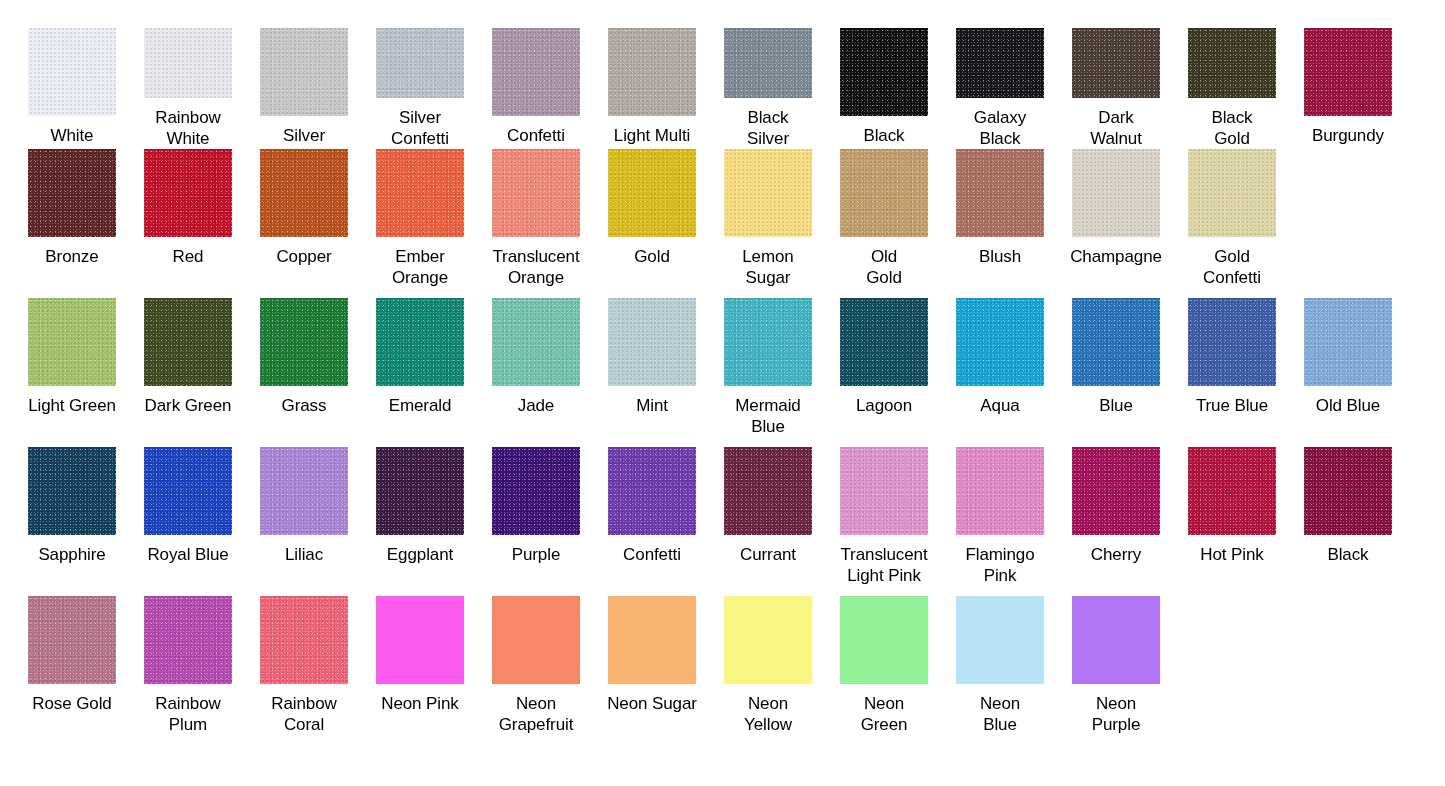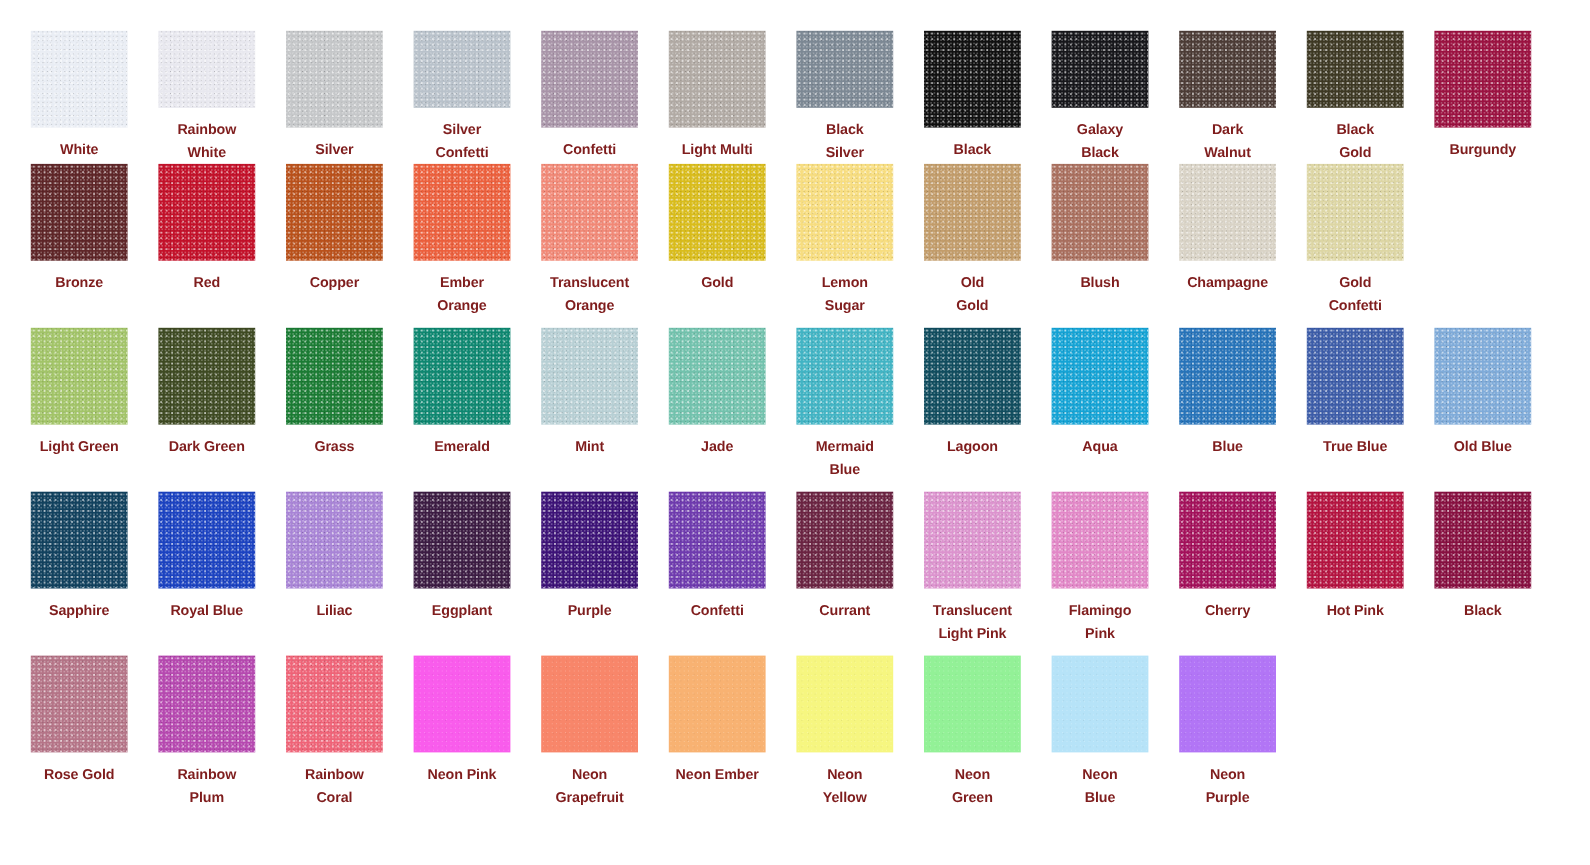--- a/index.html
+++ b/index.html
@@ -61,24 +61,24 @@
   }
   .swatch.flat::after {
     background-image:
       radial-gradient(rgba(255,255,255,0.30) 0.5px, transparent 0.7px),
       radial-gradient(rgba(0,0,0,0.07) 0.5px, transparent 0.7px);
     background-size: 4px 4px, 6px 6px;
     background-position: 0 0, 2px 2px;
   }
   .label {
     margin-top: 9px;
-    font-size: 13px;
-    font-weight: bold;
+    font-size: 17px;
+    font-weight: normal;
     line-height: 21px;
-    color: #7f1d1d;
+    color: #000000;
     text-align: center;
     letter-spacing: -0.1px;
     white-space: pre-line;
     width: 116px;
   }
 </style>
 </head>
 <body>
 
 <div id="chart">
@@ -200,26 +200,26 @@
       </div>
       <div class="cell">
         <div class="swatch" style="background-color: rgb(26, 123, 51);"></div>
         <div class="label">Grass</div>
       </div>
       <div class="cell">
         <div class="swatch" style="background-color: rgb(13, 135, 112);"></div>
         <div class="label">Emerald</div>
       </div>
       <div class="cell">
+        <div class="swatch" style="background-color: rgb(114, 194, 173);"></div>
+        <div class="label">Jade</div>
+      </div>
+      <div class="cell">
         <div class="swatch" style="background-color: rgb(183, 207, 212);"></div>
         <div class="label">Mint</div>
-      </div>
-      <div class="cell">
-        <div class="swatch" style="background-color: rgb(114, 194, 173);"></div>
-        <div class="label">Jade</div>
       </div>
       <div class="cell">
         <div class="swatch" style="background-color: rgb(65, 180, 196);"></div>
         <div class="label">Mermaid
 Blue</div>
       </div>
       <div class="cell">
         <div class="swatch" style="background-color: rgb(16, 76, 94);"></div>
         <div class="label">Lagoon</div>
       </div>
@@ -311,21 +311,21 @@
         <div class="swatch flat" style="background-color: rgb(249, 92, 236);"></div>
         <div class="label">Neon Pink</div>
       </div>
       <div class="cell">
         <div class="swatch flat" style="background-color: rgb(248, 134, 106);"></div>
         <div class="label">Neon
 Grapefruit</div>
       </div>
       <div class="cell">
         <div class="swatch flat" style="background-color: rgb(248, 178, 114);"></div>
-        <div class="label">Neon Ember</div>
+        <div class="label">Neon Sugar</div>
       </div>
       <div class="cell">
         <div class="swatch flat" style="background-color: rgb(246, 246, 128);"></div>
         <div class="label">Neon
 Yellow</div>
       </div>
       <div class="cell">
         <div class="swatch flat" style="background-color: rgb(147, 241, 151);"></div>
         <div class="label">Neon
 Green</div>

